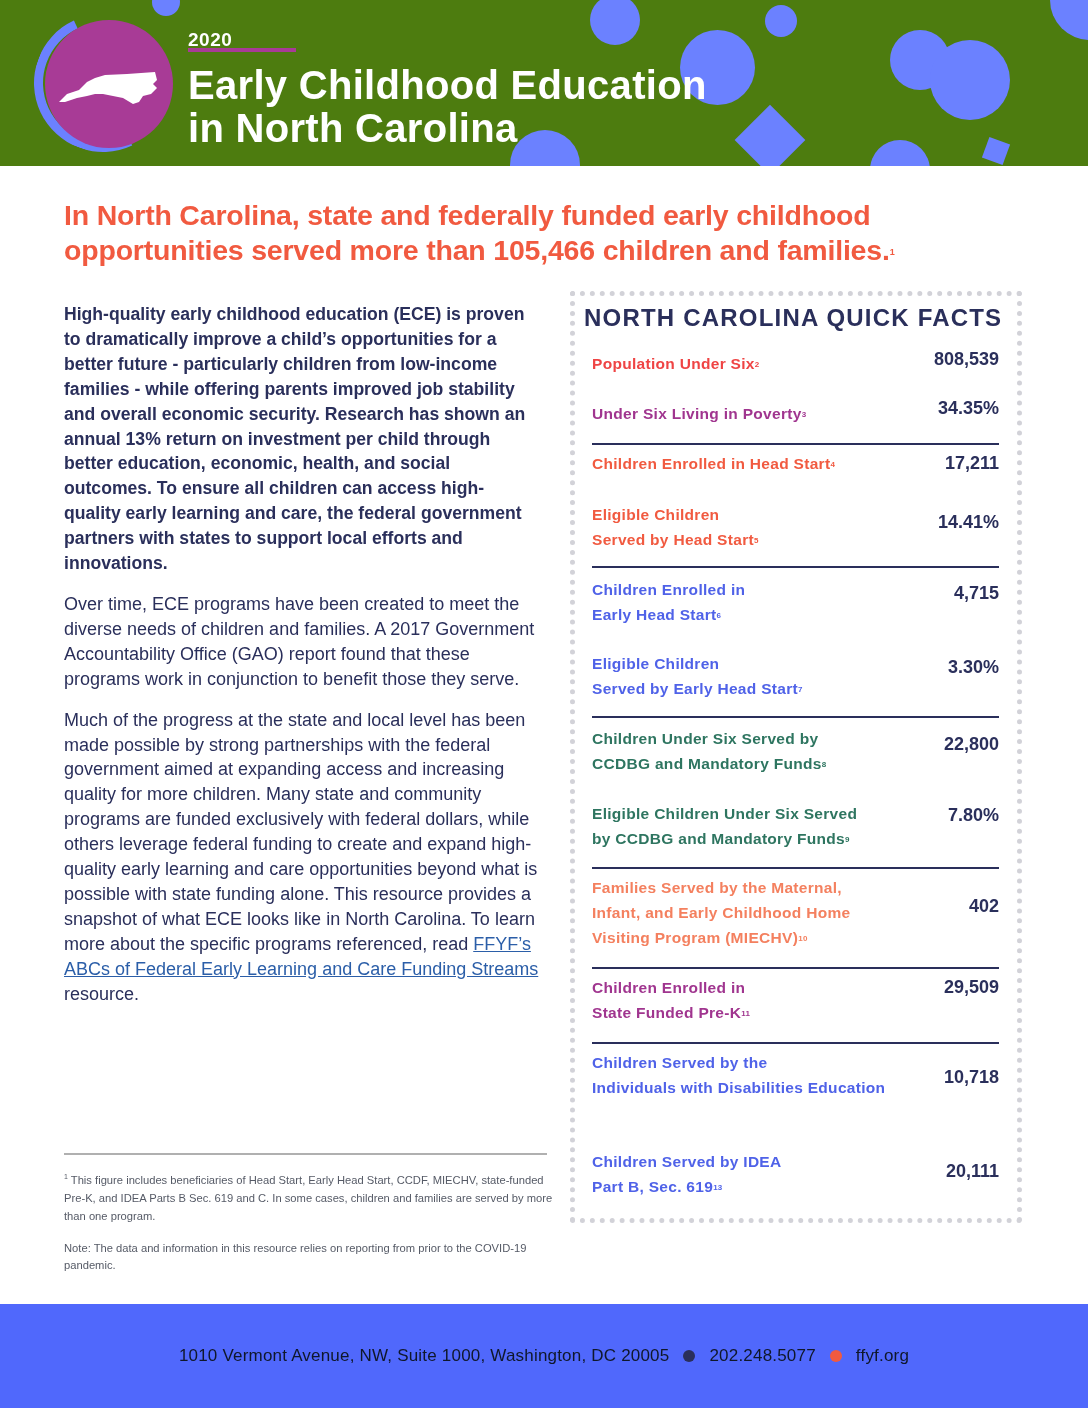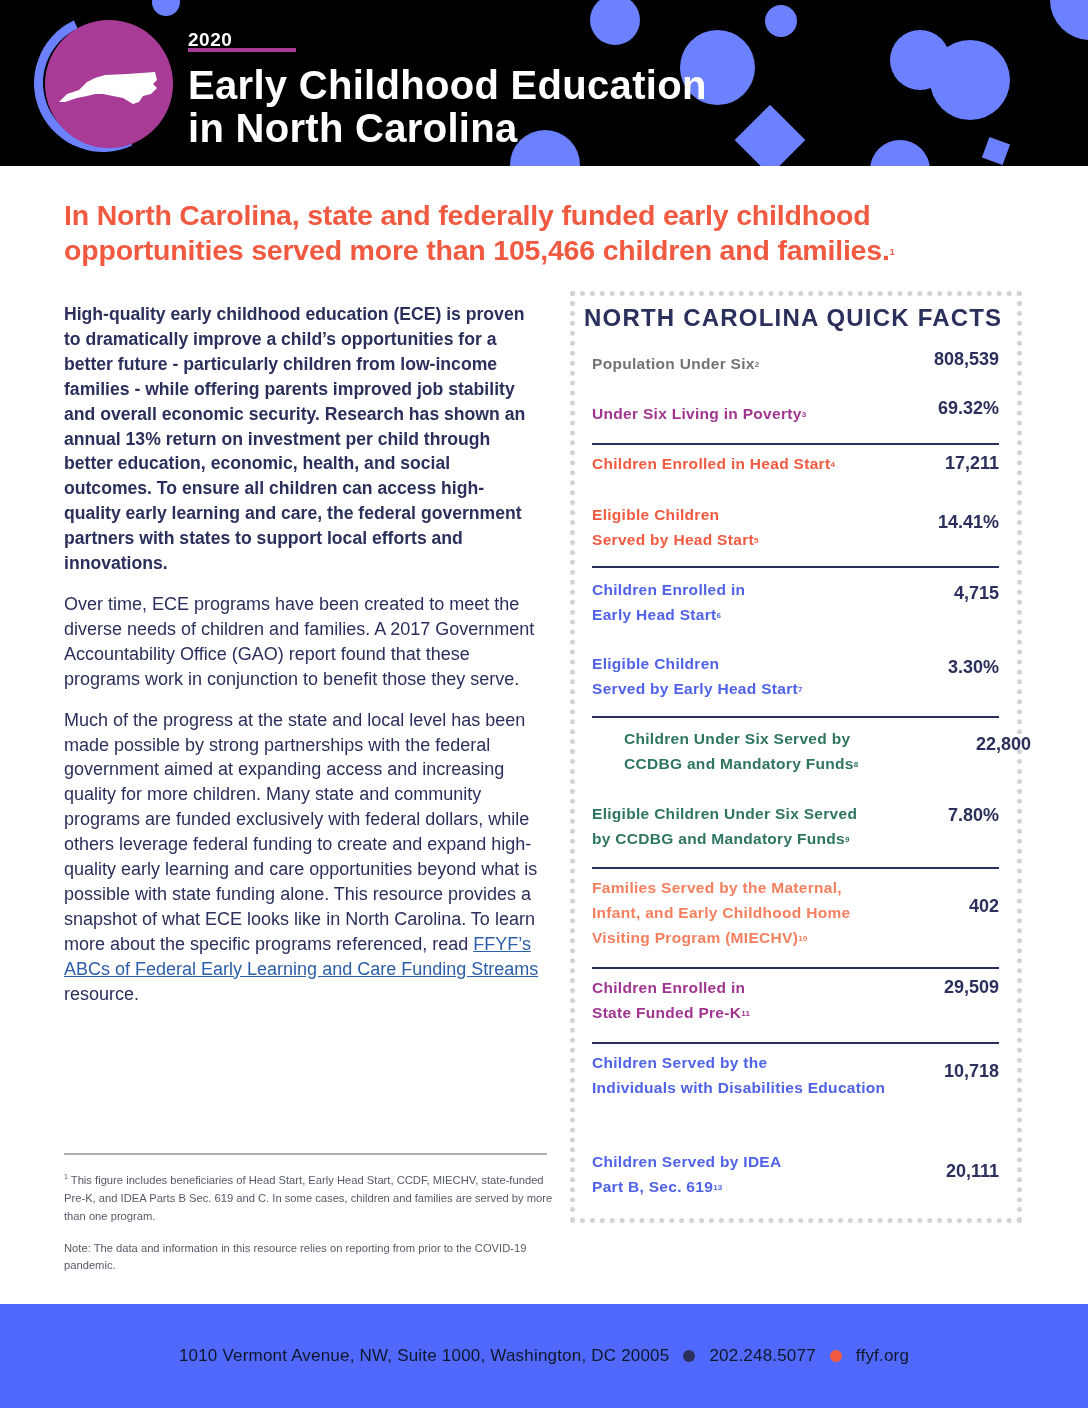--- a/index.html
+++ b/index.html
@@ -1,20 +1,20 @@
 <!DOCTYPE html>
 <html><head>
 <meta charset="utf-8">
 <style>
   * { box-sizing: border-box; margin: 0; padding: 0; }
   html, body { width: 1088px; height: 1408px; background: #ffffff; overflow: hidden; }
   body { position: relative; font-family: "Liberation Sans", "DejaVu Sans", sans-serif; color: #2a2f5b; }
 
   
-  .header { position: absolute; left: 0; top: 0; width: 1088px; height: 166px; background: #000000; overflow: hidden; }
+  .header { position: absolute; left: 0; top: 0; width: 1088px; height: 166px; background: #4d7c0f; overflow: hidden; }
   .header .deco { position: absolute; background: #6b81ff; }
   .ring { position: absolute; left: 34px; top: 14px; width: 138px; height: 138px; border-radius: 50%; border: 9px solid #6b81ff; border-right-color: transparent; border-top-color: transparent; transform: rotate(20deg); }
   .state-badge { position: absolute; left: 45px; top: 20px; width: 128px; height: 128px; border-radius: 50%; background: #a83b96; display: flex; align-items: center; justify-content: center; }
   .state-badge svg { width: 104px; height: 44px; }
   .year { position: absolute; left: 188px; top: 29px; font-size: 19px; font-weight: 700; color: #ffffff; letter-spacing: 0.5px; }
   .year-rule { position: absolute; left: 188px; top: 48px; width: 108px; height: 4px; background: #a83b96; }
   .title { position: absolute; left: 188px; top: 64px; font-size: 40px; line-height: 43px; font-weight: 700; color: #ffffff; letter-spacing: 0.3px; }
   .logo { position: absolute; left: 820px; top: 51px; display: flex; align-items: center; gap: 14px; }
   .logo svg { width: 46px; height: 64px; }
   .logo-text { font-size: 19px; line-height: 21px; font-weight: 700; color: #ffffff; letter-spacing: 2.5px; }
@@ -113,30 +113,30 @@
 
 <div class="footer">
   <span>1010 Vermont Avenue, NW, Suite 1000, Washington, DC 20005</span>
   <span class="dot" id="dot1" style="background: rgb(42, 47, 91);"></span>
   <span>202.248.5077</span>
   <span class="dot" id="dot2" style="background: rgb(241, 90, 64);"></span>
   <span>ffyf.org</span>
 </div>
 
 <div class="fact" style="top: 351px;">
-    <div class="fact-label" style="color: #737373;">
+    <div class="fact-label" style="color: #ef4444;">
       <div>Population Under Six<sup>2</sup></div>
     </div>
     <div class="fact-value" style="margin-top: -4px;">808,539</div>
   </div>
 <div class="fact" style="top: 401px;">
     <div class="fact-label" style="color: rgb(160, 53, 143);">
       <div>Under Six Living in Poverty<sup>3</sup></div>
     </div>
-    <div class="fact-value" style="margin-top: -5px;">69.32%</div>
+    <div class="fact-value" style="margin-top: -5px;">34.35%</div>
   </div>
 <div class="fact" style="top: 451px;">
     <div class="fact-label" style="color: rgb(241, 90, 64);">
       <div>Children Enrolled in Head Start<sup>4</sup></div>
     </div>
     <div class="fact-value" style="margin-top: 0px;">17,211</div>
   </div>
 <div class="fact" style="top: 502px;">
     <div class="fact-label" style="color: rgb(241, 90, 64);">
       <div>Eligible Children</div>
@@ -151,21 +151,21 @@
     </div>
     <div class="fact-value" style="margin-top: 4px;">4,715</div>
   </div>
 <div class="fact" style="top: 651px;">
     <div class="fact-label" style="color: rgb(79, 98, 232);">
       <div>Eligible Children</div>
       <div>Served by Early Head Start<sup>7</sup></div>
     </div>
     <div class="fact-value" style="margin-top: 4px;">3.30%</div>
   </div>
-<div class="fact" style="top: 726px; margin-left: 32px;">
+<div class="fact" style="top: 726px;">
     <div class="fact-label" style="color: rgb(46, 117, 96);">
       <div>Children Under Six Served by</div>
       <div>CCDBG and Mandatory Funds<sup>8</sup></div>
     </div>
     <div class="fact-value" style="margin-top: 6px;">22,800</div>
   </div>
 <div class="fact" style="top: 801px;">
     <div class="fact-label" style="color: rgb(46, 117, 96);">
       <div>Eligible Children Under Six Served</div>
       <div>by CCDBG and Mandatory Funds<sup>9</sup></div>
@@ -185,21 +185,21 @@
       <div>Children Enrolled in</div>
       <div>State Funded Pre-K<sup>11</sup></div>
     </div>
     <div class="fact-value" style="margin-top: 0px;">29,509</div>
   </div>
 <div class="fact" style="top: 1050px;">
     <div class="fact-label" style="color: rgb(79, 98, 232);">
       <div>Children Served by the</div>
       <div>Individuals with Disabilities Education</div>
     </div>
-    <div class="fact-value" style="margin-top: 9px;">10,718</div>
+    <div class="fact-value" style="margin-top: 15px;">10,718</div>
   </div>
 <div class="fact" style="top: 1149px;">
     <div class="fact-label" style="color: rgb(79, 98, 232);">
       <div>Children Served by IDEA</div>
       <div>Part B, Sec. 619<sup>13</sup></div>
     </div>
     <div class="fact-value" style="margin-top: 10px;">20,111</div>
   </div>
 <div class="divider" style="top: 443px;"></div>
 <div class="divider" style="top: 566px;"></div>

